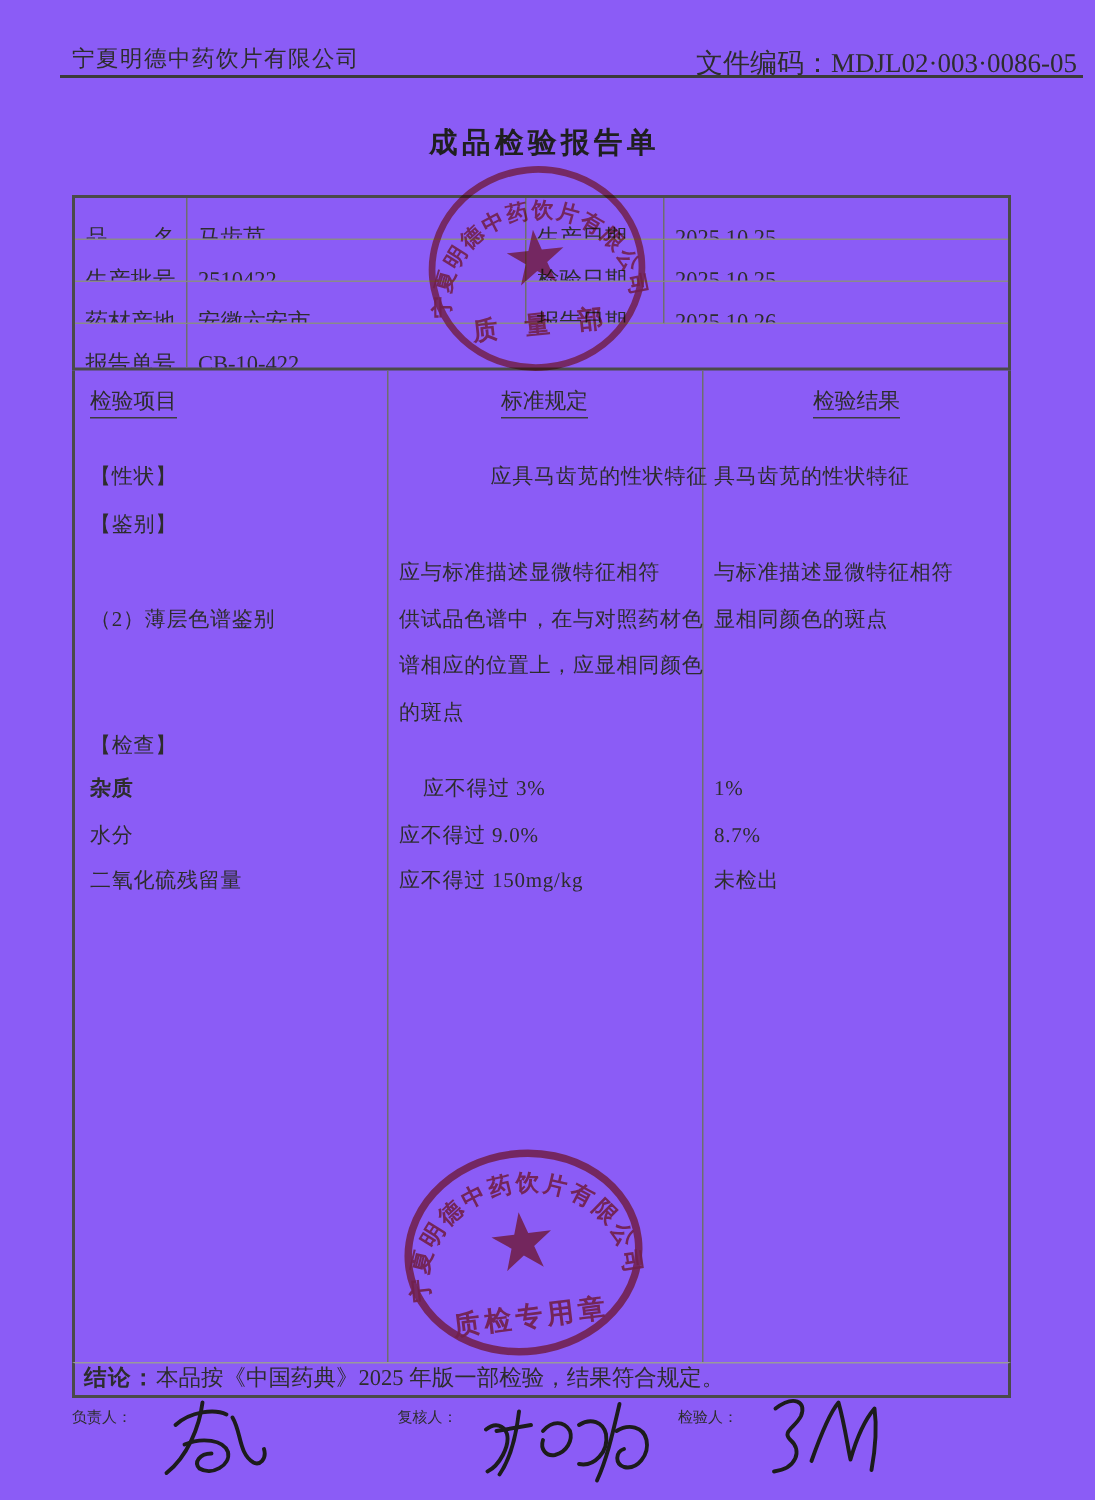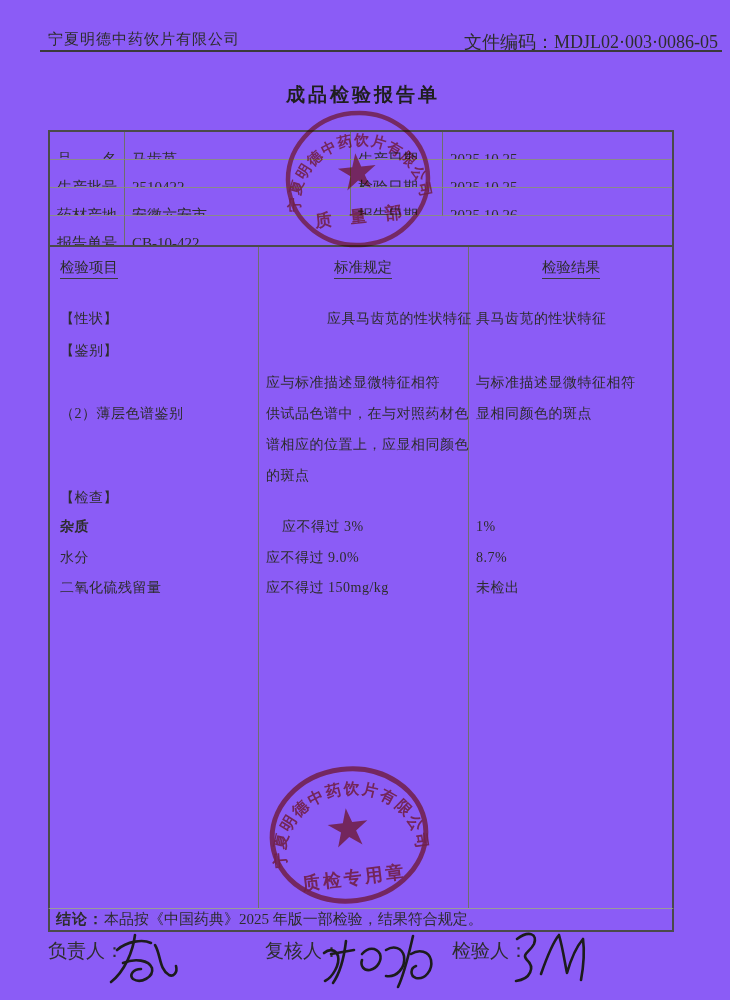--- a/index.html
+++ b/index.html
@@ -37,21 +37,21 @@
   .col-head span{display:inline-block; border-bottom:1px solid #3c3c3c; padding-bottom:1px;}
   .tline{position:absolute; line-height:31px; letter-spacing:0.5px;}
   
   .concl{
     position:absolute; left:48px; top:908px; width:626px; height:24px; box-sizing:border-box;
     border:2px solid #4a4a4a; border-top:1px solid #9a9a9a; line-height:21px;
     font-size:15px; padding:0 6px; white-space:nowrap; overflow:hidden;
   }
   .concl b{letter-spacing:1px;}
   
-  .sig-label{position:absolute; top:938px; font-size:19px;}
+  .sig-label{position:absolute; top:938px; font-size:10px;}
   .sig-svg{position:absolute;}
   .sig-svg path{fill:none; stroke:#1c1c1c; stroke-width:2.6; stroke-linecap:round; stroke-linejoin:round;}
   
   .stamp{position:absolute; mix-blend-mode:multiply; opacity:0.9;}
 </style>
 </head>
 <body>
 
 <div class="page">
 

